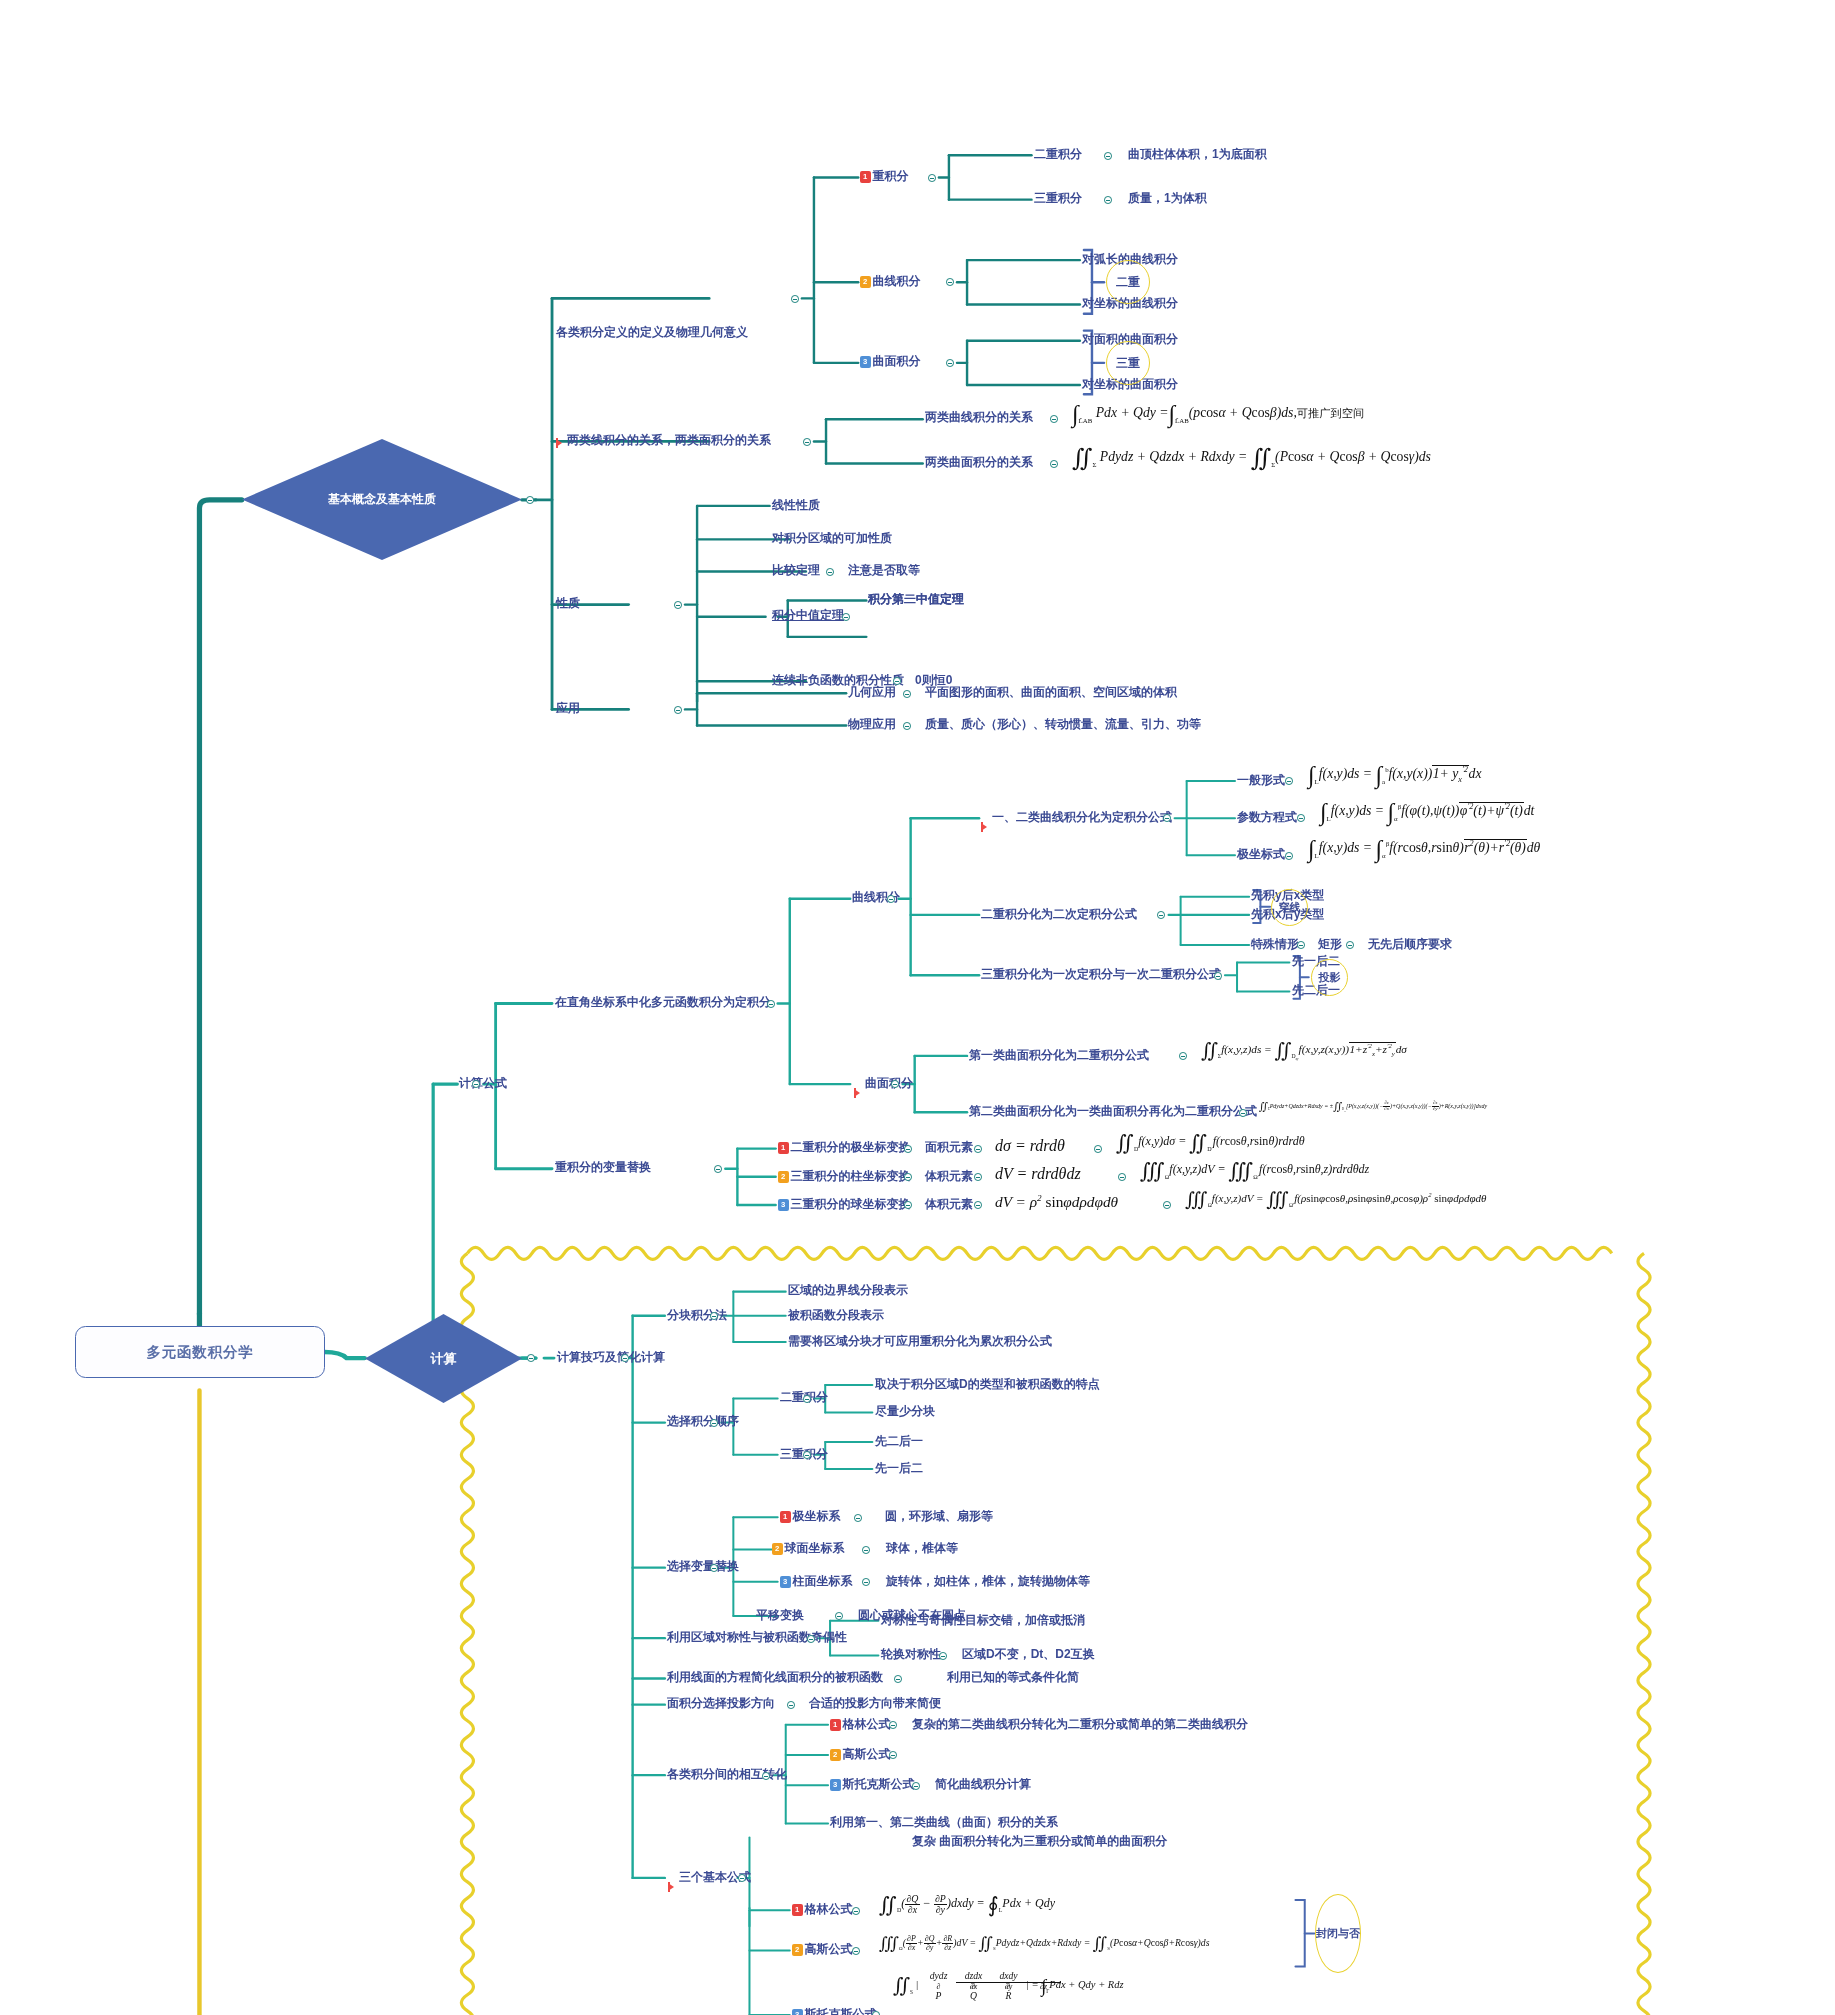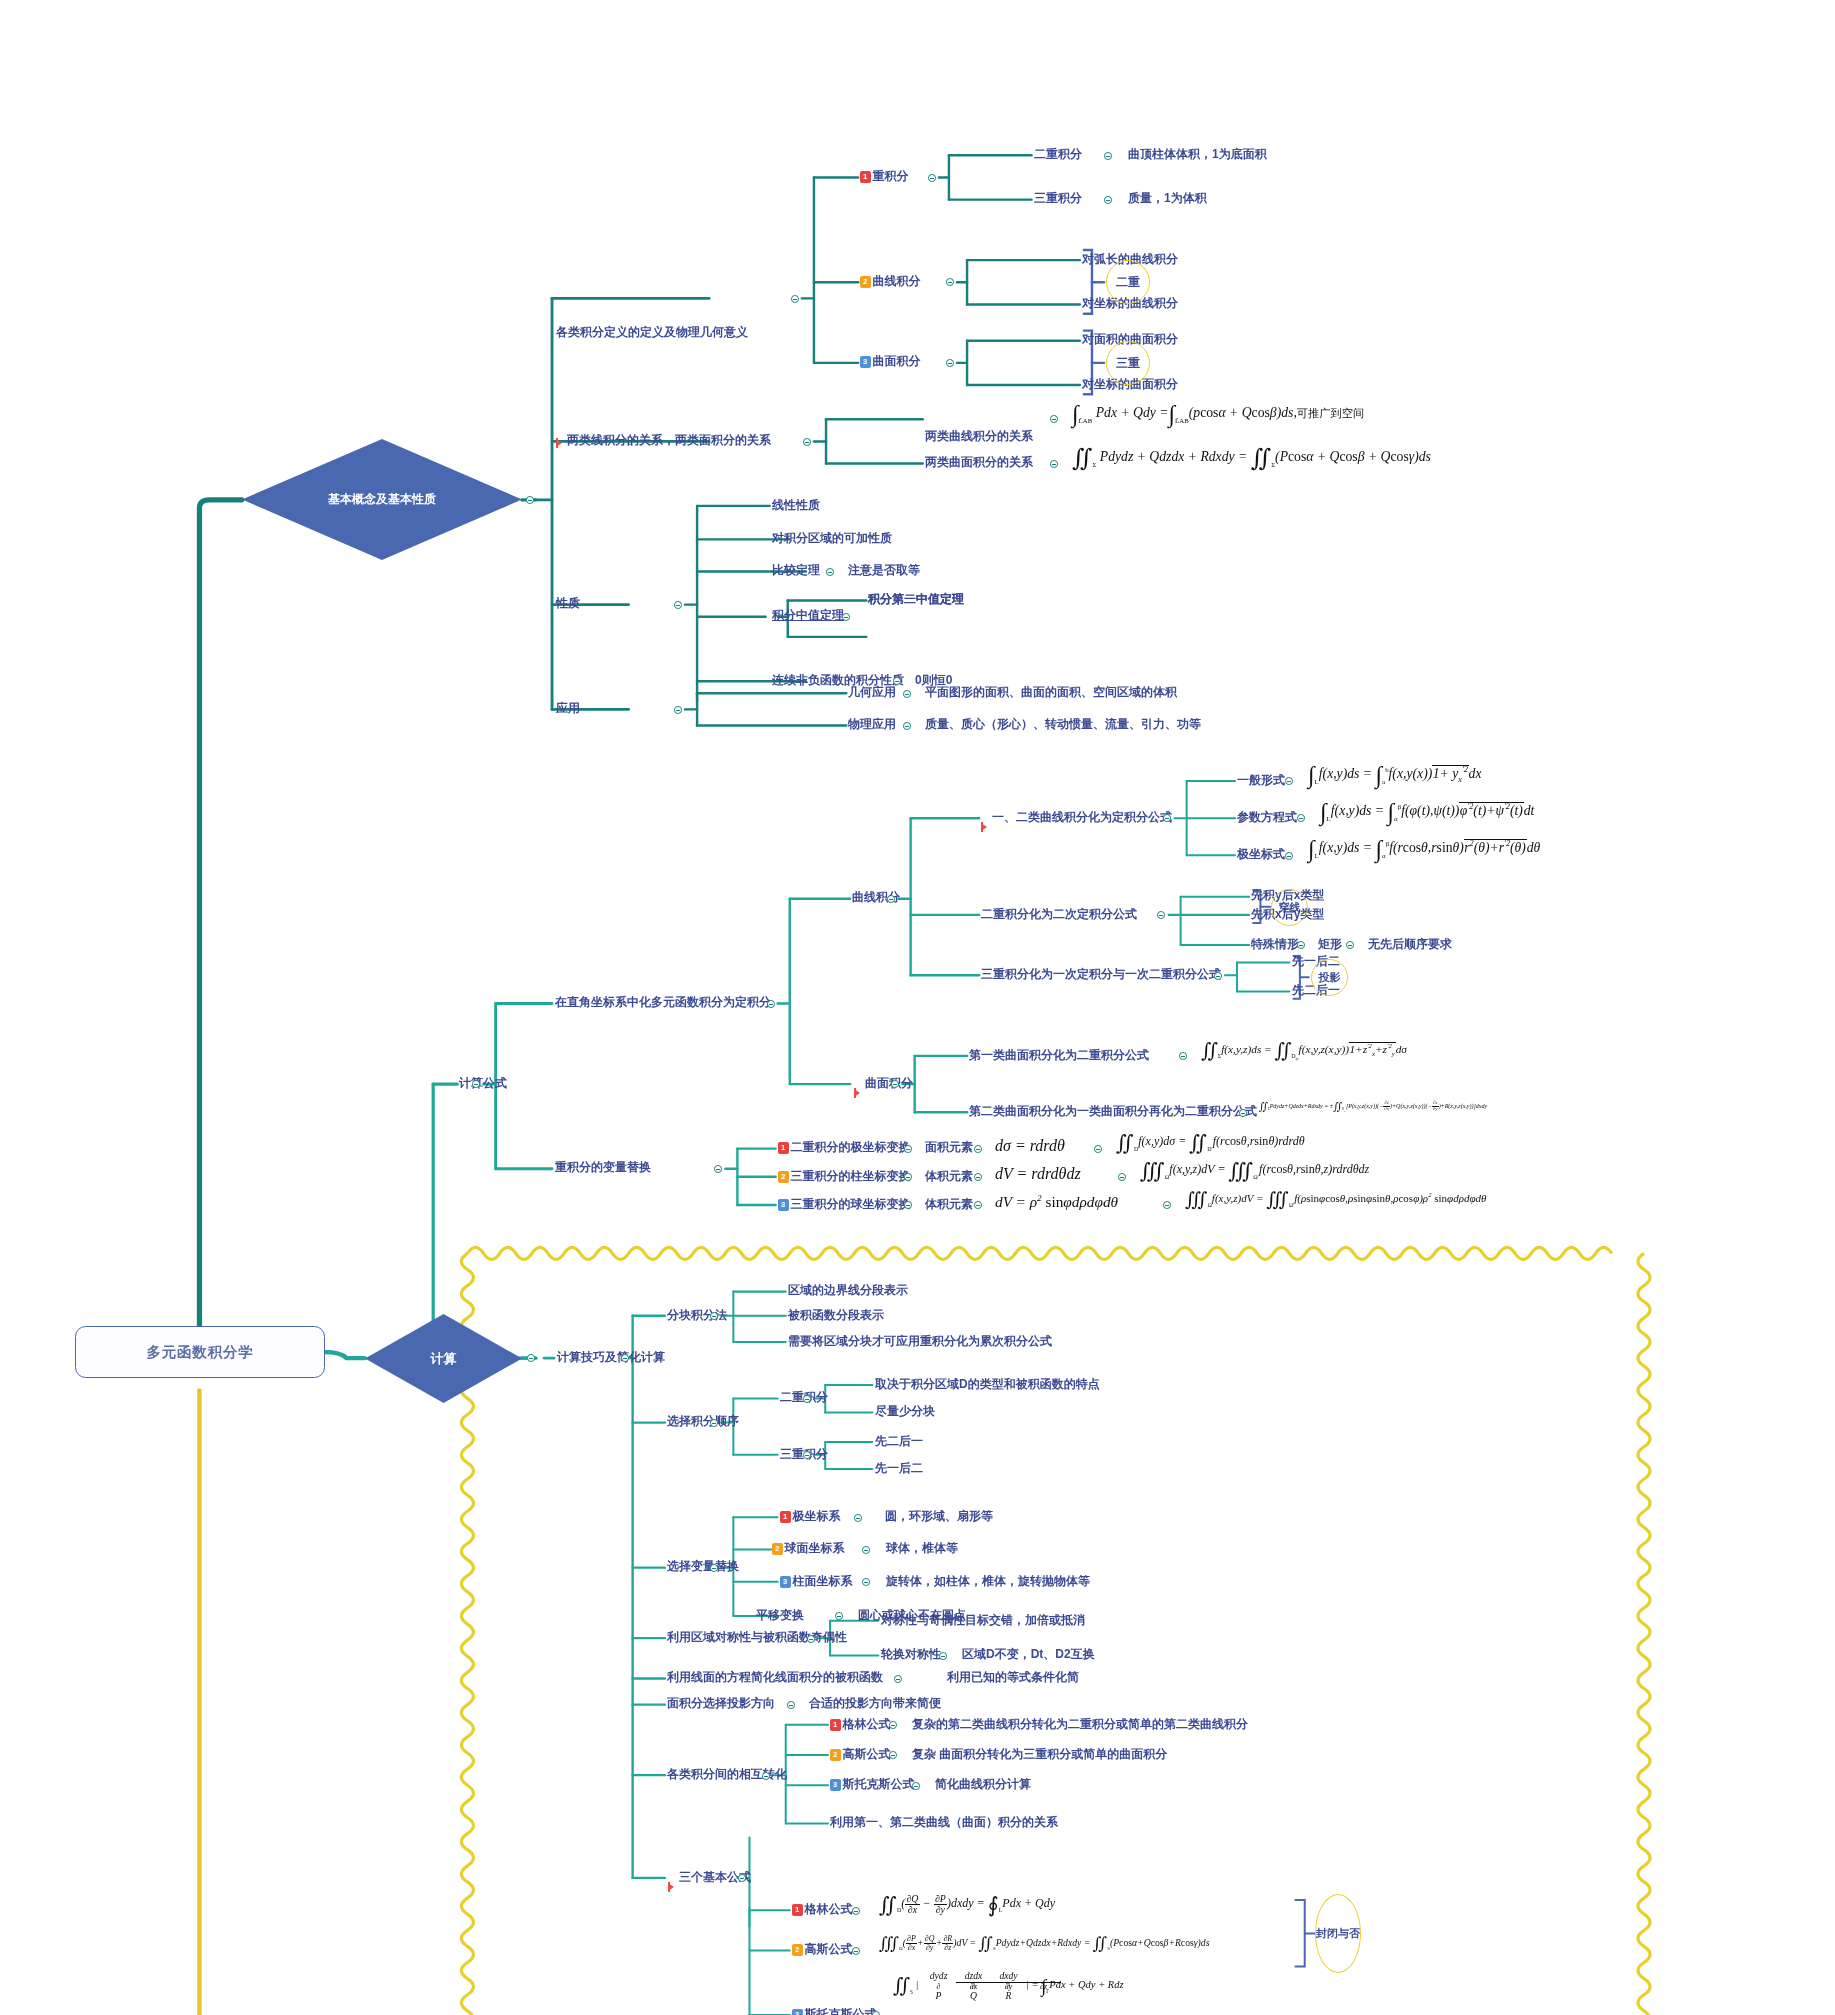--- a/index.html
+++ b/index.html
@@ -428,21 +428,21 @@
 </div>
 <div class="ellipse" style="left:1106px; top:341px; width:44px; height:44px; font-size:12px;">
   <span>三重</span>
 </div>
 
 <div class="flag" style="left:556px; top:439px;"></div>
 <div class="node t1" style="left:567px; top:434px;">
   <span>两类线积分的关系，两类面积分的关系</span>
 </div>
 <div class="circ teal" style="left:803px; top:438px;"></div>
-<div class="node t1" style="left:925px; top:430px;">
+<div class="node t1" style="left:925px; top:411px;">
   <span>两类曲线积分的关系</span>
 </div>
 <div class="circ teal" style="left:1050px; top:415px;"></div>
 <div class="node t1" style="left:925px; top:456px;">
   <span>两类曲面积分的关系</span>
 </div>
 <div class="circ teal" style="left:1050px; top:460px;"></div>
 
 <div class="math" style="left:1072px; top:403px; font-size:13.7px;">
   <span class="big">∫</span><span class="lim">L̂AB</span>&nbsp;Pdx + Qdy =<span class="big">∫</span><span class="lim">L̂AB</span>(p<span class="up">cos</span>α + Q<span class="up">cos</span>β)ds,<span class="mathcn" style="font-size:0.82em;">可推广到空间</span>
@@ -770,21 +770,21 @@
   <span class="badge b1">1</span><span>格林公式</span>
 </div>
 <div class="circ teal" style="left:889px; top:1721px;"></div>
 <div class="node t1" style="left:912px; top:1718px;">
   <span>复杂的第二类曲线积分转化为二重积分或简单的第二类曲线积分</span>
 </div>
 <div class="node t1" style="left:830px; top:1748px;">
   <span class="badge b2">2</span><span>高斯公式</span>
 </div>
 <div class="circ teal" style="left:889px; top:1751px;"></div>
-<div class="node t1" style="left:912px; top:1748px;">
+<div class="node t1" style="left:912px; top:1835px;">
   <span>复杂 曲面积分转化为三重积分或简单的曲面积分</span>
 </div>
 <div class="node t1" style="left:830px; top:1778px;">
   <span class="badge b3">3</span><span>斯托克斯公式</span>
 </div>
 <div class="circ teal" style="left:912px; top:1782px;"></div>
 <div class="node t1" style="left:935px; top:1778px;">
   <span>简化曲线积分计算</span>
 </div>
 <div class="node t1" style="left:830px; top:1816px;">

